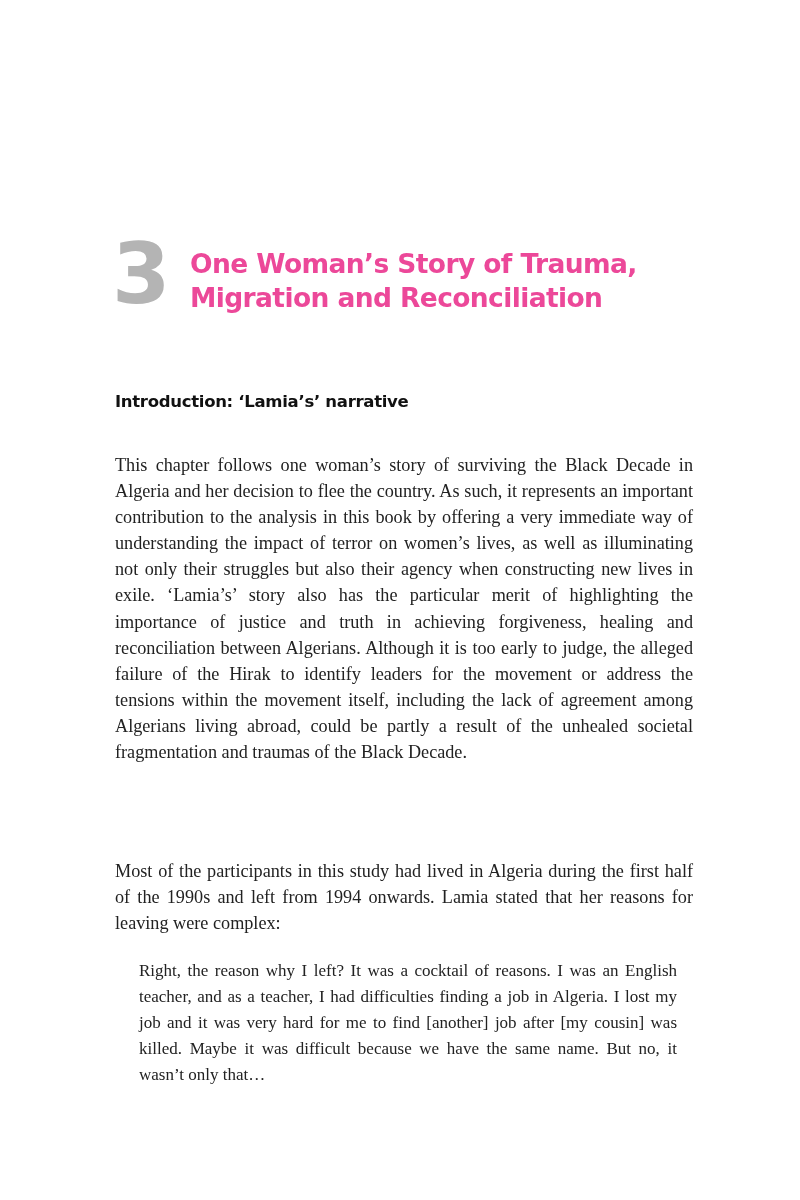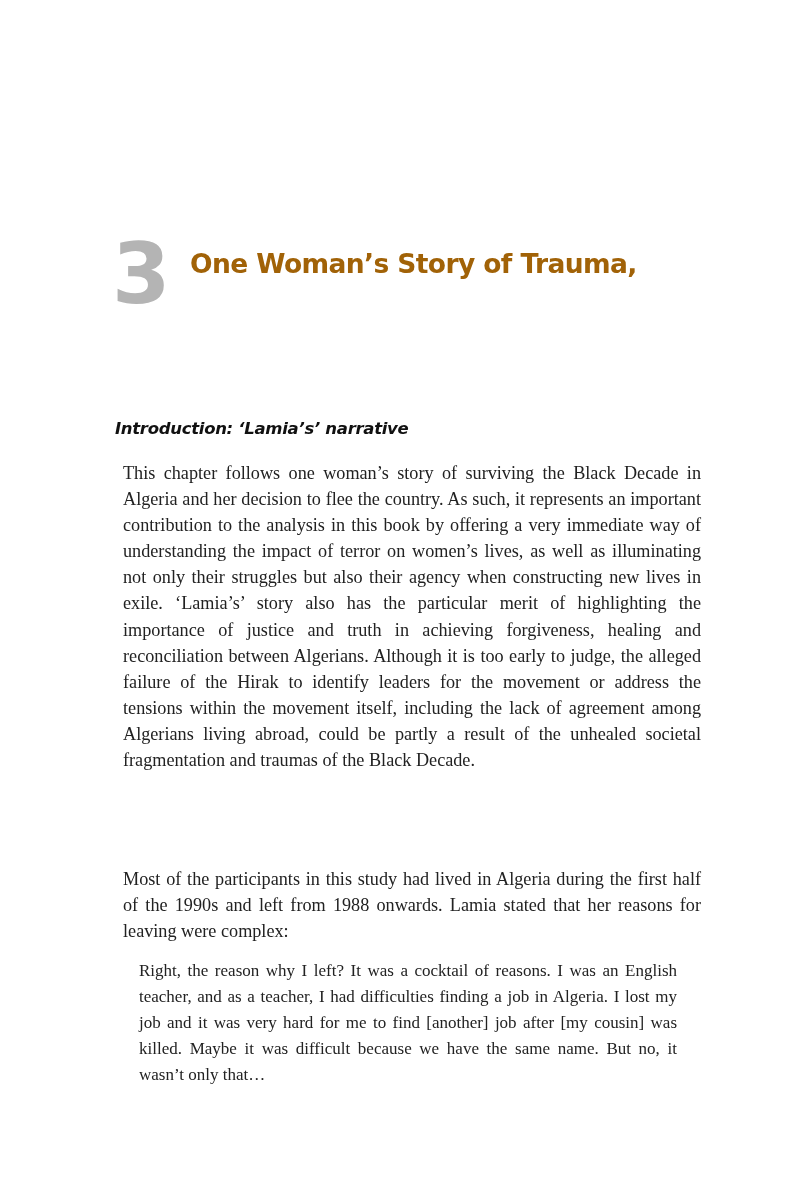--- a/index.html
+++ b/index.html
@@ -7,54 +7,55 @@
     .page { position: absolute; left: 0; top: 0; width: 800px; height: 1200px; background: #fff; }
     .chapter-num {
       position: absolute; left: 112px; top: 232px;
       font-family: "DejaVu Sans", sans-serif; font-weight: bold;
       font-size: 84px; line-height: 84px; color: #b4b4b4;
       letter-spacing: -2px;
     }
     .chapter-title {
       position: absolute; left: 190px; top: 247px; width: 520px;
       font-family: "DejaVu Sans", sans-serif; font-weight: bold;
-      font-size: 26.5px; line-height: 34px; color: #a16207;
+      font-size: 26.5px; line-height: 34px; color: #ec4899;
       letter-spacing: -0.6px;
     }
     .heading {
       position: absolute; left: 115px; width: 580px;
       font-family: "DejaVu Sans", sans-serif; font-weight: bold;
       font-size: 16.5px; line-height: 22px; color: #111;
       letter-spacing: -0.3px;
     }
-    .h1 { top: 418px; font-style: italic; }
+    .h1 { top: 391px; }
     .h2 { top: 818px; }
     .para {
       position: absolute; left: 115px; width: 578px;
       font-family: "Liberation Serif", serif;
       font-size: 18.2px; line-height: 26.1px; color: #222;
-      text-align: justify; margin: 8px;
+      text-align: justify; margin: 0;
       hyphens: manual;
     }
     .p1 { top: 452px; }
     .p2 { top: 858px; }
     .quote {
       position: absolute; left: 134px; width: 538px; top: 953px;
       font-family: "Liberation Serif", serif;
       font-size: 17px; line-height: 26.1px; color: #222;
       text-align: justify; margin: 5px;
     }
   </style>
 </head>
 <body>
 
 <div class="page">
   <div class="chapter-num">3</div>
   <div class="chapter-title">
     <div>One Woman’s Story of Trauma,</div>
+    <div>Migration and Reconciliation</div>
   </div>
 
   <div class="heading h1">Introduction: ‘Lamia’s’ narrative</div>
   <p class="para p1">This chapter follows one woman’s story of surviving the Black Decade in Algeria and her decision to flee the country. As such, it represents an important contribution to the analysis in this book by offering a very immediate way of understanding the impact of terror on women’s lives, as well as illuminating not only their struggles but also their agency when constructing new lives in exile. ‘Lamia’s’ story also has the particular merit of highlighting the importance of justice and truth in achieving forgiveness, healing and reconciliation between Algerians. Although it is too early to judge, the alleged failure of the Hirak to identify leaders for the movement or address the tensions within the move­ment itself, including the lack of agreement among Algerians living abroad, could be partly a result of the unhealed societal fragmentation and traumas of the Black Decade.</p>
 
-  <p class="para p2">Most of the participants in this study had lived in Algeria during the first half of the 1990s and left from 1988 onwards. Lamia stated that her reasons for leaving were complex:</p>
+  <p class="para p2">Most of the participants in this study had lived in Algeria during the first half of the 1990s and left from 1994 onwards. Lamia stated that her reasons for leaving were complex:</p>
   <p class="quote">Right, the reason why I left? It was a cocktail of reasons. I was an English teacher, and as a teacher, I had difficulties finding a job in Algeria. I lost my job and it was very hard for me to find [another] job after [my cousin] was killed. Maybe it was difficult because we have the same name. But no, it wasn’t only that…</p>
 </div>
 
 </body></html>

